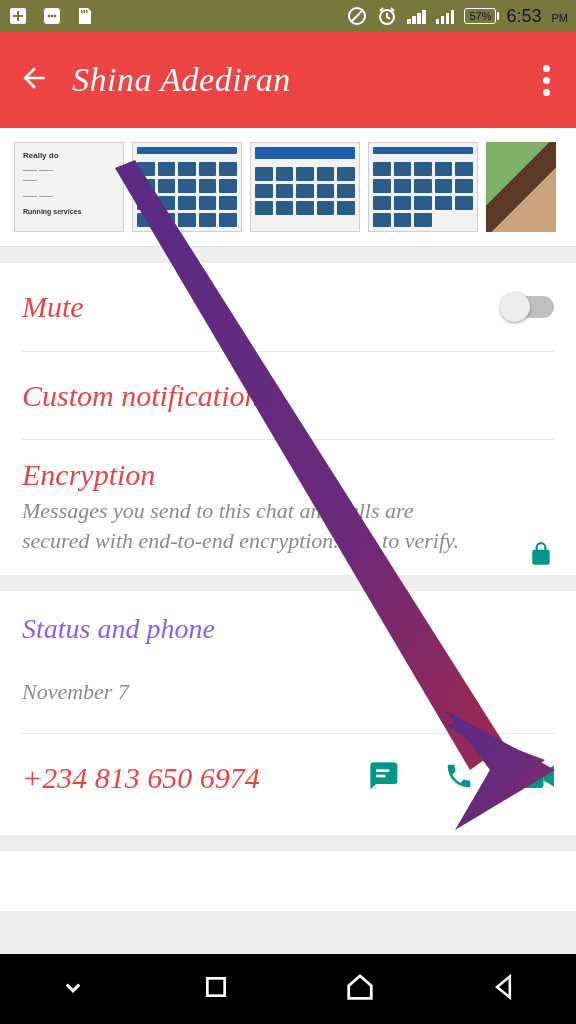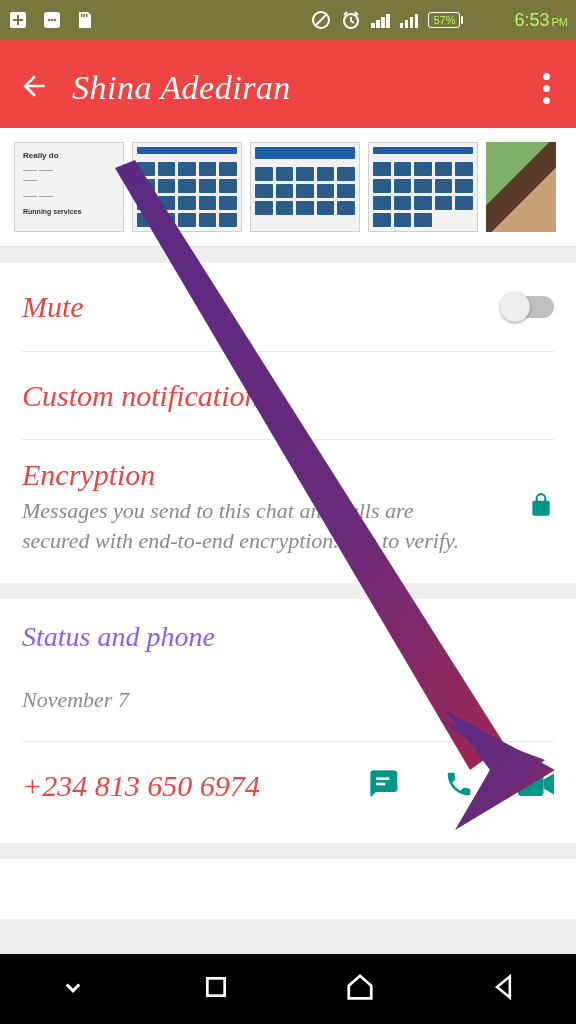--- a/index.html
+++ b/index.html
@@ -1,23 +1,23 @@
 <!DOCTYPE html>
 <html><head>
 <meta charset="utf-8">
 <style>
   * { box-sizing: border-box; margin: 0; padding: 0; }
   html, body { width: 576px; height: 1024px; font-family: Georgia, 'Times New Roman', serif; background: #eeeeee; overflow: hidden; }
 
   .status-bar {
-    height: 40px;
+    height: 32px;
     background: #77773e;
     display: flex;
     padding: 0 8px;
-    color: #bef264;
+    color: #0f172a;
     font-family: Arial, sans-serif;
   }
   .status-bar-left { display: flex; gap: 14px; align-items: center; }
   .status-bar-right { margin-left: auto; display: flex; gap: 10px; align-items: center; font-size: 14px; }
   .battery-chip {
     border: 1.5px solid #fff; border-radius: 3px;
     padding: 0 4px; font-size: 11px; line-height: 14px;
     position: relative;
   }
   .battery-chip::after{
@@ -198,21 +198,21 @@
           <i></i>
           <i></i>
         </span>
       <span class="signal">
           <i></i>
           <i></i>
           <i></i>
           <i></i>
         </span>
       <span class="battery-chip">57%</span>
-      <span style="font-size:18px; display:flex; align-items:baseline; gap:0;margin-left:44px;">
+      <span style="font-size:18px; display:flex; align-items:baseline; gap:8px;">
         <span>6:53</span>
           <span style="font-size:11px; margin-left:2px;">PM</span>
       </span>
     </div>
   </div>
 
   <div class="app-bar">
     <span>
       <svg width="32" height="32" viewBox="0 0 24 24">
           <path d="M20 11H7.8l5.6-5.6L12 4l-8 8 8 8 1.4-1.4L7.8 13H20z" fill="#fff"></path>
@@ -316,21 +316,21 @@
         <div class="col">
             <div class="label-primary">Mute</div>
           </div>
         <div class="toggle"></div>
       </div>
       <div class="row">
         <div class="col">
             <div class="label-primary">Custom notifications</div>
           </div>
       </div>
-      <div class="row" style="padding-bottom:10px;">
+      <div class="row" style="padding-bottom:2px;align-items:flex-end;">
         <div class="col">
           <div class="label-primary">Encryption</div>
           <div class="label-secondary">
             <span>Messages you send to this chat and calls are</span><br>
             <span>secured with end-to-end encryption. Tap to verify.</span>
           </div>
         </div>
         <span class="teal">
           <svg width="26" height="30" viewBox="0 0 24 24">
               <path fill="#009688" d="M18 8h-1V6a5 5 0 0 0-10 0v2H6a2 2 0 0 0-2 2v10a2 2 0 0 0 2 2h12a2 2 0 0 0 2-2V10a2 2 0 0 0-2-2zM9 6a3 3 0 0 1 6 0v2H9z"></path>

